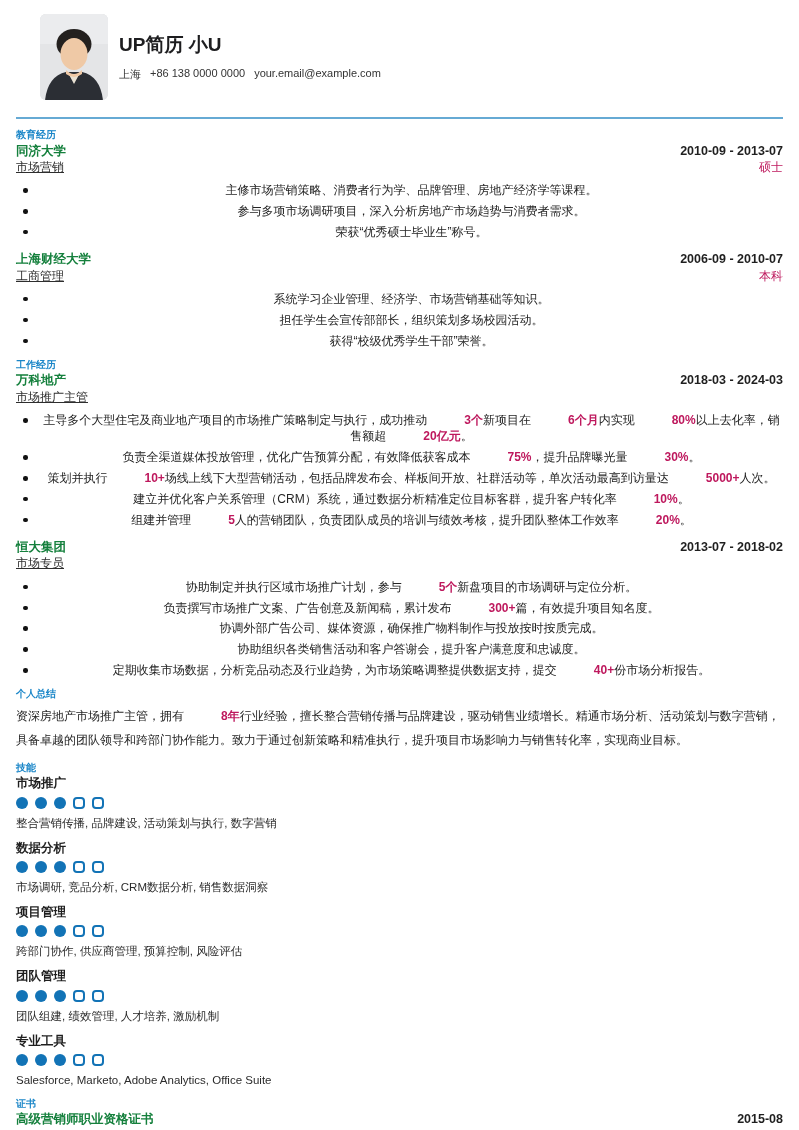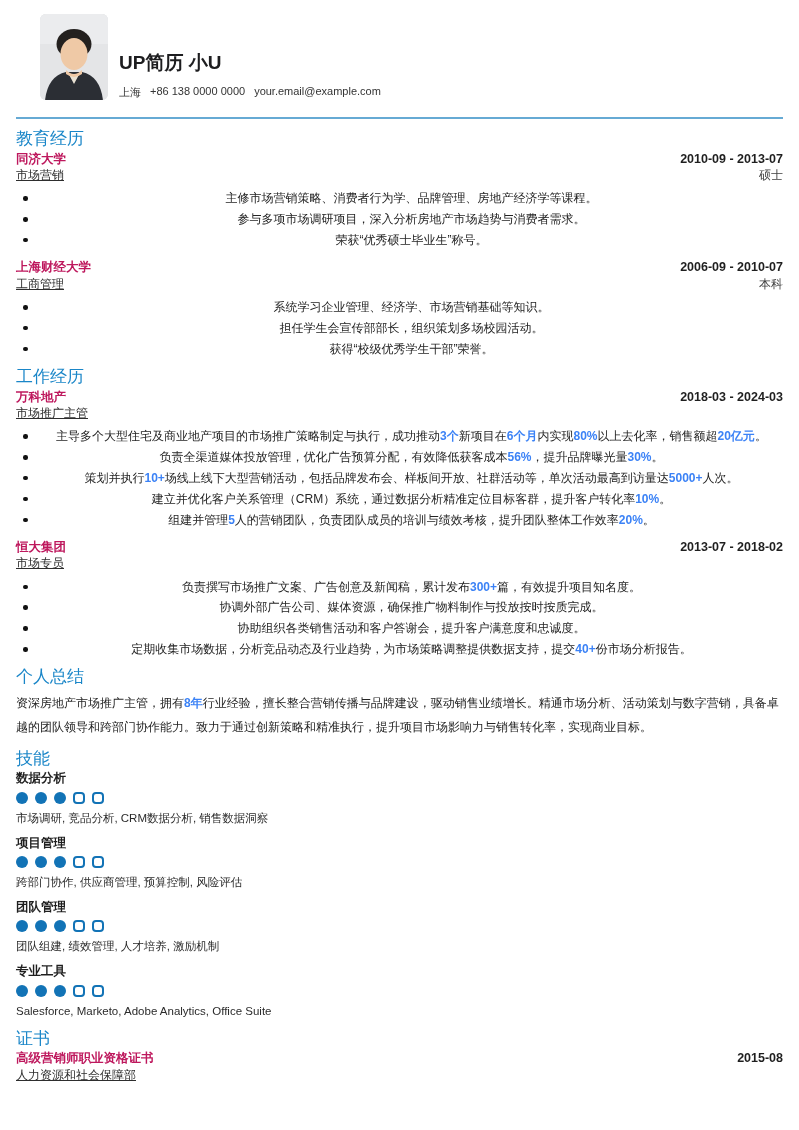--- a/index.html
+++ b/index.html
@@ -11,51 +11,51 @@
   *{box-sizing:border-box;}
   html,body{margin:0;padding:0;}
   body{
     width:799px;height:1130px;overflow:hidden;background:#fff;
     font-family:"Liberation Sans","DejaVu Sans",sans-serif;
     color:var(--text);
   }
   .page{width:799px;height:1130px;padding:14px 16px 0;overflow:hidden;}
 
   
-  .hdr{display:flex;align-items:flex-end;padding-left:24px;}
+  .hdr{display:flex;align-items:flex-start;padding-left:24px;}
   .photo{width:68px;height:86px;border-radius:6px;overflow:hidden;flex:none;background:#e3e4e6;}
   .photo svg{display:block;}
   .hdr-text{margin-left:11px;padding-top:21px;}
   .name{font-size:19px;font-weight:bold;color:#1d1d1f;margin:0;line-height:1.1;}
   .contact{margin-top:11px;font-size:11px;color:#333;display:flex;gap:9px;}
   .divider{height:2px;background:var(--divider);margin-top:17px;}
 
   
   section{margin-top:10px;}
-  .sec-title{font-size:17px;font-weight:normal;color:var(--accent);margin:0 0 3px;line-height:1.15;}
+  .sec-title{font-size:10px;font-weight:bold;color:var(--accent);margin:0 0 3px;line-height:1.15;}
 
   
   .entry + .entry{margin-top:12px;}
   .entry-head{display:flex;justify-content:space-between;align-items:flex-start;}
-  .entry-title{font-size:12.5px;font-weight:bold;color:#be185d;line-height:1.15;}
+  .entry-title{font-size:12.5px;font-weight:bold;color:#15803d;line-height:1.15;}
   .entry-sub{font-size:12px;margin-top:2px;line-height:1.2;color:#2e2e2e;text-decoration:underline;}
   .entry-right{text-align:right;flex:none;}
   .entry-date{font-size:12.5px;font-weight:bold;color:#1f1f1f;line-height:1.15;}
-  .entry-sub2{font-size:12px;margin-top:2px;line-height:1.2;color:#404040;}
+  .entry-sub2{font-size:12px;margin-top:2px;line-height:1.2;color:#be185d;}
 
   ul.bullets{list-style:none;margin:8px 0 0;padding:0;text-align:center;}
   ul.bullets li{
     position:relative;padding-left:24px;font-size:12px;line-height:1.36;
     margin-bottom:4.5px;color:#242424;
   }
   ul.bullets li::before{
     content:"";position:absolute;left:7px;top:6px;width:4.5px;height:4.5px;
     border-radius:50%;background:#111;
   }
-  b{font-weight:bold;color:#3b82f6;}
+  b{font-weight:bold;color:#be185d;margin-left:37px;}
 
   
   .summary{font-size:12px;line-height:2;margin:4px 0 0;color:#242424;}
 
   
   .skill{margin-top:10px;}
   .skill:first-of-type{margin-top:2px;}
   .skill-name{font-size:12.5px;font-weight:bold;color:#1f1f1f;line-height:1.15;}
   .skill-dots{display:flex;gap:7px;margin:6px 0 7px;}
   .dot{width:12px;height:12px;flex:none;}
@@ -141,55 +141,67 @@
             <div class="entry-left">
               <div class="entry-title">万科地产</div>
               <div class="entry-sub">市场推广主管</div>
             </div>
             <div class="entry-right">
               <div class="entry-date">2018-03 - 2024-03</div>
             </div>
           </div>
           <ul class="bullets">
             <li>主导多个大型住宅及商业地产项目的市场推广策略制定与执行，成功推动<b>3个</b>新项目在<b>6个月</b>内实现<b>80%</b>以上去化率，销售额超<b>20亿元</b>。</li>
-            <li>负责全渠道媒体投放管理，优化广告预算分配，有效降低获客成本<b>56%</b>，提升品牌曝光量<b>30%</b>。</li>
+            <li>负责全渠道媒体投放管理，优化广告预算分配，有效降低获客成本<b>75%</b>，提升品牌曝光量<b>30%</b>。</li>
             <li>策划并执行<b>10+</b>场线上线下大型营销活动，包括品牌发布会、样板间开放、社群活动等，单次活动最高到访量达<b>5000+</b>人次。</li>
             <li>建立并优化客户关系管理（CRM）系统，通过数据分析精准定位目标客群，提升客户转化率<b>10%</b>。</li>
             <li>组建并管理<b>5</b>人的营销团队，负责团队成员的培训与绩效考核，提升团队整体工作效率<b>20%</b>。</li>
           </ul>
         </div>
         <div class="entry">
           <div class="entry-head">
             <div class="entry-left">
               <div class="entry-title">恒大集团</div>
               <div class="entry-sub">市场专员</div>
             </div>
             <div class="entry-right">
               <div class="entry-date">2013-07 - 2018-02</div>
             </div>
           </div>
           <ul class="bullets">
+            <li>协助制定并执行区域市场推广计划，参与<b>5个</b>新盘项目的市场调研与定位分析。</li>
             <li>负责撰写市场推广文案、广告创意及新闻稿，累计发布<b>300+</b>篇，有效提升项目知名度。</li>
             <li>协调外部广告公司、媒体资源，确保推广物料制作与投放按时按质完成。</li>
             <li>协助组织各类销售活动和客户答谢会，提升客户满意度和忠诚度。</li>
             <li>定期收集市场数据，分析竞品动态及行业趋势，为市场策略调整提供数据支持，提交<b>40+</b>份市场分析报告。</li>
           </ul>
         </div>
       </div>
   </section>
 
   <section>
     <h2 class="sec-title">个人总结</h2>
     <p class="summary" id="summary-text">资深房地产市场推广主管，拥有<b>8年</b>行业经验，擅长整合营销传播与品牌建设，驱动销售业绩增长。精通市场分析、活动策划与数字营销，具备卓越的团队领导和跨部门协作能力。致力于通过创新策略和精准执行，提升项目市场影响力与销售转化率，实现商业目标。</p>
   </section>
 
   <section>
     <h2 class="sec-title">技能</h2>
     <div id="skills-list">
         <div class="skill">
+          <div class="skill-name">市场推广</div>
+          <div class="skill-dots">
+            <span class="dot filled"></span>
+            <span class="dot filled"></span>
+            <span class="dot filled"></span>
+            <span class="dot empty"></span>
+            <span class="dot empty"></span>
+          </div>
+          <div class="skill-kw">整合营销传播, 品牌建设, 活动策划与执行, 数字营销</div>
+        </div>
+        <div class="skill">
           <div class="skill-name">数据分析</div>
           <div class="skill-dots">
             <span class="dot filled"></span>
             <span class="dot filled"></span>
             <span class="dot filled"></span>
             <span class="dot empty"></span>
             <span class="dot empty"></span>
           </div>
           <div class="skill-kw">市场调研, 竞品分析, CRM数据分析, 销售数据洞察</div>
         </div>

